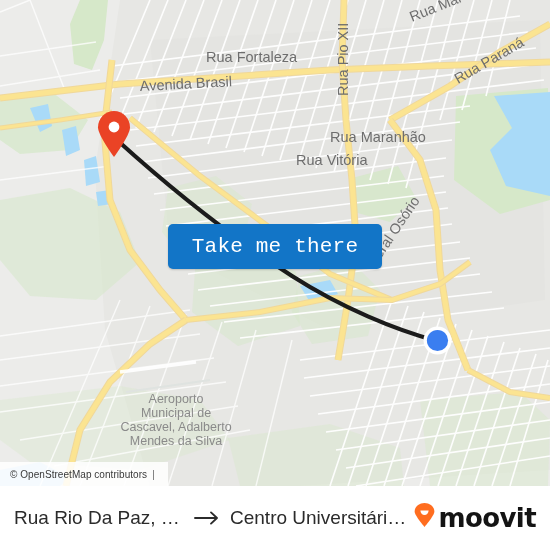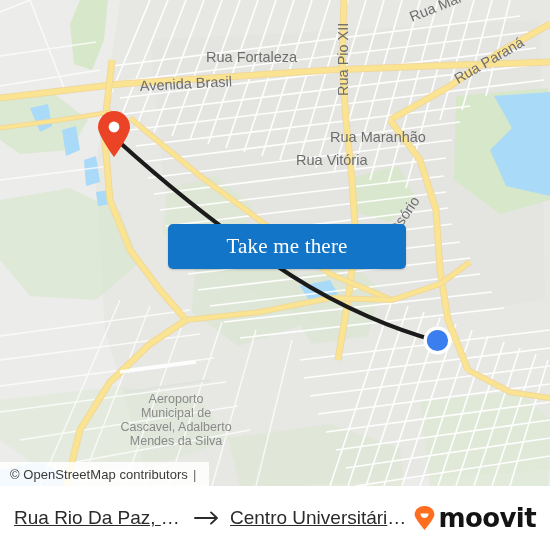--- a/index.html
+++ b/index.html
@@ -54,47 +54,47 @@
     top: 326px;
     width: 29px;
     height: 29px;
   }
 
   
   .cta-button {
     position: absolute;
     left: 168px;
     top: 224px;
-    width: 238px;
+    width: 214px;
     height: 45px;
     border: none;
     border-radius: 5px;
     background: #1275c7;
     color: #ffffff;
-    font-family: Liberation Serif, serif;
+    font-family: Liberation Mono, monospace;
     font-size: 21px;
     letter-spacing: 0.2px;
     cursor: pointer;
     padding: 0;
     line-height: 45px;
     text-align: center;
     box-shadow: 0 1px 2px rgba(0,0,0,0.18);
   }
 
   
   .attribution {
     position: absolute;
     left: 0;
     top: 462px;
     height: 24px;
     display: flex;
     align-items: center;
     padding: 0 8px 0 10px;
     background: rgba(255,255,255,0.86);
-    font-size: 13px;
+    font-size: 10px;
     color: #3a3a3a;
     white-space: nowrap;
     letter-spacing: 0.05px;
   }
   .attr-sep {
     margin: 0 5px;
     color: #6a6a6a;
   }
 
   
@@ -116,34 +116,33 @@
     flex: 1 1 auto;
     min-width: 0;
     gap: 10px;
   }
   .route-endpoint {
     font-size: 19px;
     color: #2b2b2b;
     white-space: nowrap;
     overflow: hidden;
     text-overflow: ellipsis;
-    text-decoration: underline;
   }
   .route-origin { flex: 0 0 auto; max-width: 170px; }
   .route-dest   { flex: 1 1 auto; min-width: 0; }
   .route-arrow {
     flex: 0 0 auto;
     width: 26px;
     height: 16px;
     color: #2b2b2b;
   }
   .brand-logo {
     flex: 0 0 auto;
     display: flex;
-    align-items: center;
+    align-items: flex-start;
     gap: 3px;
     margin-left: 8px;
   }
   .brand-pin { width: 21px; height: 24px; display: block; }
   .brand-word {
     font-size: 26px;
     font-weight: bold;
     color: #141414;
     letter-spacing: -0.6px;
     font-family: "DejaVu Sans", sans-serif;

